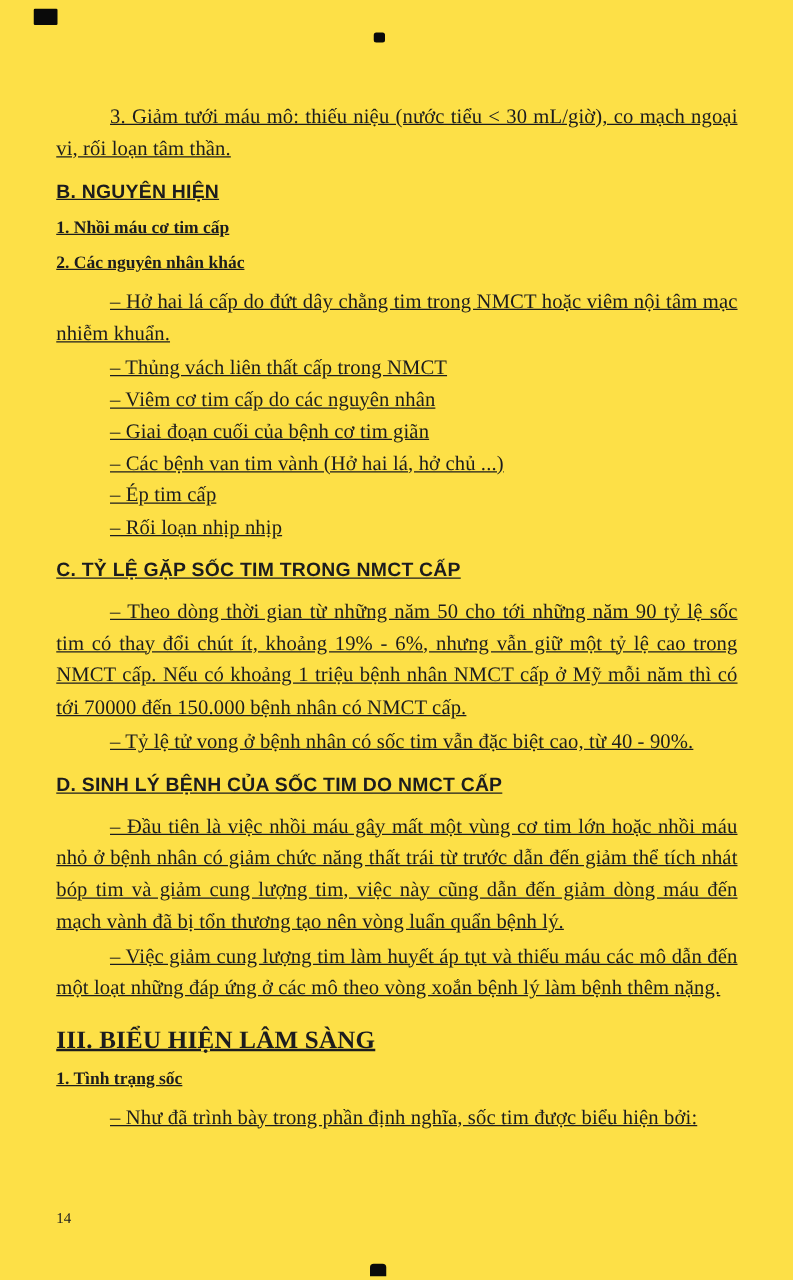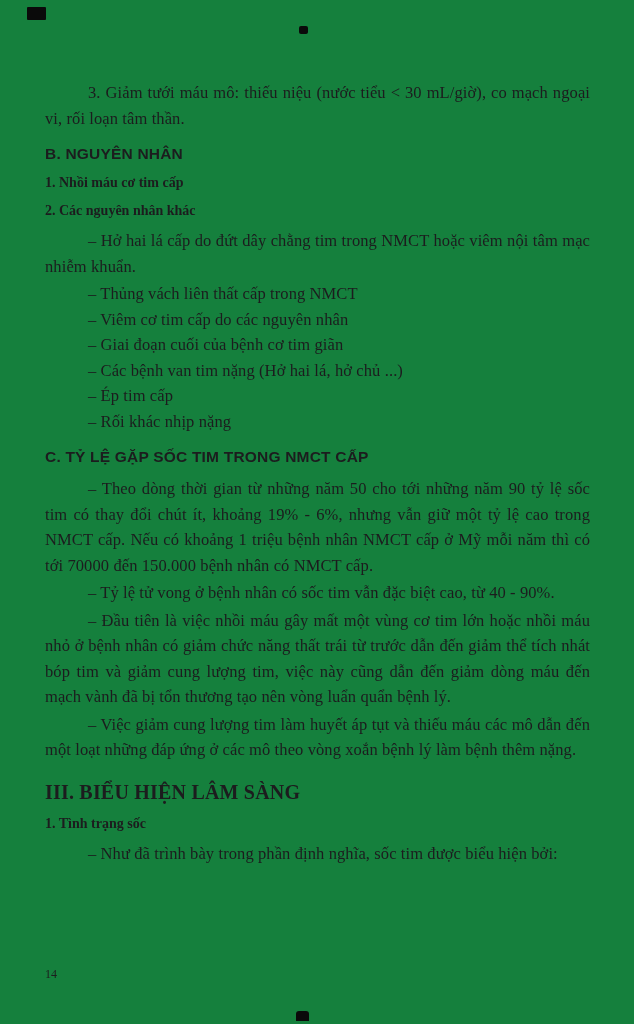--- a/index.html
+++ b/index.html
@@ -6,25 +6,26 @@
   html, body {
     margin: 0;
     padding: 0;
     background: #e8e8e8;
   }
   .page {
     position: relative;
     width: 634px;
     height: 1024px;
     margin: 0 auto;
-    background: #15803d;
+    background: #fde047;
     color: #1c1c1e;
     font-family: "Liberation Serif", "DejaVu Serif", serif;
     overflow: hidden;
     box-sizing: border-box;
+    text-decoration: underline;
   }
   .content {
     padding: 80px 44px 0 45px;
   }
   p.body {
     font-size: 16.5px;
     line-height: 25.5px;
     margin: 0 0 2px 0;
     text-align: justify;
     text-indent: 43px;
@@ -91,41 +92,42 @@
 
 <div class="page">
 
   <div class="artifact artifact-top-left"></div>
   <div class="artifact artifact-top-center"></div>
 
   <div class="content">
 
     <p class="body">3. Giảm tưới máu mô: thiếu niệu (nước tiểu &lt; 30 mL/giờ), co mạch ngoại vi, rối loạn tâm thần.</p>
 
-    <h2 class="h-sans">B. NGUYÊN NHÂN</h2>
+    <h2 class="h-sans">B. NGUYÊN HIỆN</h2>
 
     <h3 class="h-serif">1. Nhồi máu cơ tim cấp</h3>
 
 
     <h3 class="h-serif">2. Các nguyên nhân khác</h3>
 
     <p class="body">–  Hở hai lá cấp do đứt dây chằng tim trong NMCT hoặc viêm nội tâm mạc nhiễm khuẩn.</p>
 
     <p class="body list-line">–  Thủng vách liên thất cấp trong NMCT</p>
     <p class="body list-line">–  Viêm cơ tim cấp do các nguyên nhân</p>
     <p class="body list-line">–  Giai đoạn cuối của bệnh cơ tim giãn</p>
-    <p class="body list-line">–  Các bệnh van tim nặng (Hở hai lá, hở chủ ...)</p>
+    <p class="body list-line">–  Các bệnh van tim vành (Hở hai lá, hở chủ ...)</p>
     <p class="body list-line">–  Ép tim cấp</p>
-    <p class="body list-line">–  Rối khác nhịp nặng</p>
+    <p class="body list-line">–  Rối loạn nhịp nhịp</p>
 
     <h2 class="h-sans">C. TỶ LỆ GẶP SỐC TIM TRONG NMCT CẤP</h2>
 
     <p class="body">–  Theo dòng thời gian từ những năm 50 cho tới những năm 90 tỷ lệ sốc tim có thay đổi chút ít, khoảng 19% - 6%, nhưng vẫn giữ một tỷ lệ cao trong NMCT cấp. Nếu có khoảng 1 triệu bệnh nhân NMCT cấp ở Mỹ mỗi năm thì có tới 70000 đến 150.000 bệnh nhân có NMCT cấp.</p>
     <p class="body">–  Tỷ lệ tử vong ở bệnh nhân có sốc tim vẫn đặc biệt cao, từ 40 - 90%.</p>
 
+    <h2 class="h-sans">D. SINH LÝ BỆNH CỦA SỐC TIM DO NMCT CẤP</h2>
 
     <p class="body">–  Đầu tiên là việc nhồi máu gây mất một vùng cơ tim lớn hoặc nhồi máu nhỏ ở bệnh nhân có giảm chức năng thất trái từ trước dẫn đến giảm thể tích nhát bóp tim và giảm cung lượng tim, việc này cũng dẫn đến giảm dòng máu đến mạch vành đã bị tổn thương tạo nên vòng luẩn quẩn bệnh lý.</p>
     <p class="body">–  Việc giảm cung lượng tim làm huyết áp tụt và thiếu máu các mô dẫn đến một loạt những đáp ứng ở các mô theo vòng xoắn bệnh lý làm bệnh thêm nặng.</p>
 
     <h2 class="h-major">III. BIỂU HIỆN LÂM SÀNG</h2>
 
     <h3 class="h-serif">1. Tình trạng sốc</h3>
 
     <p class="body">–  Như đã trình bày trong phần định nghĩa, sốc tim được biểu hiện bởi:</p>
 

